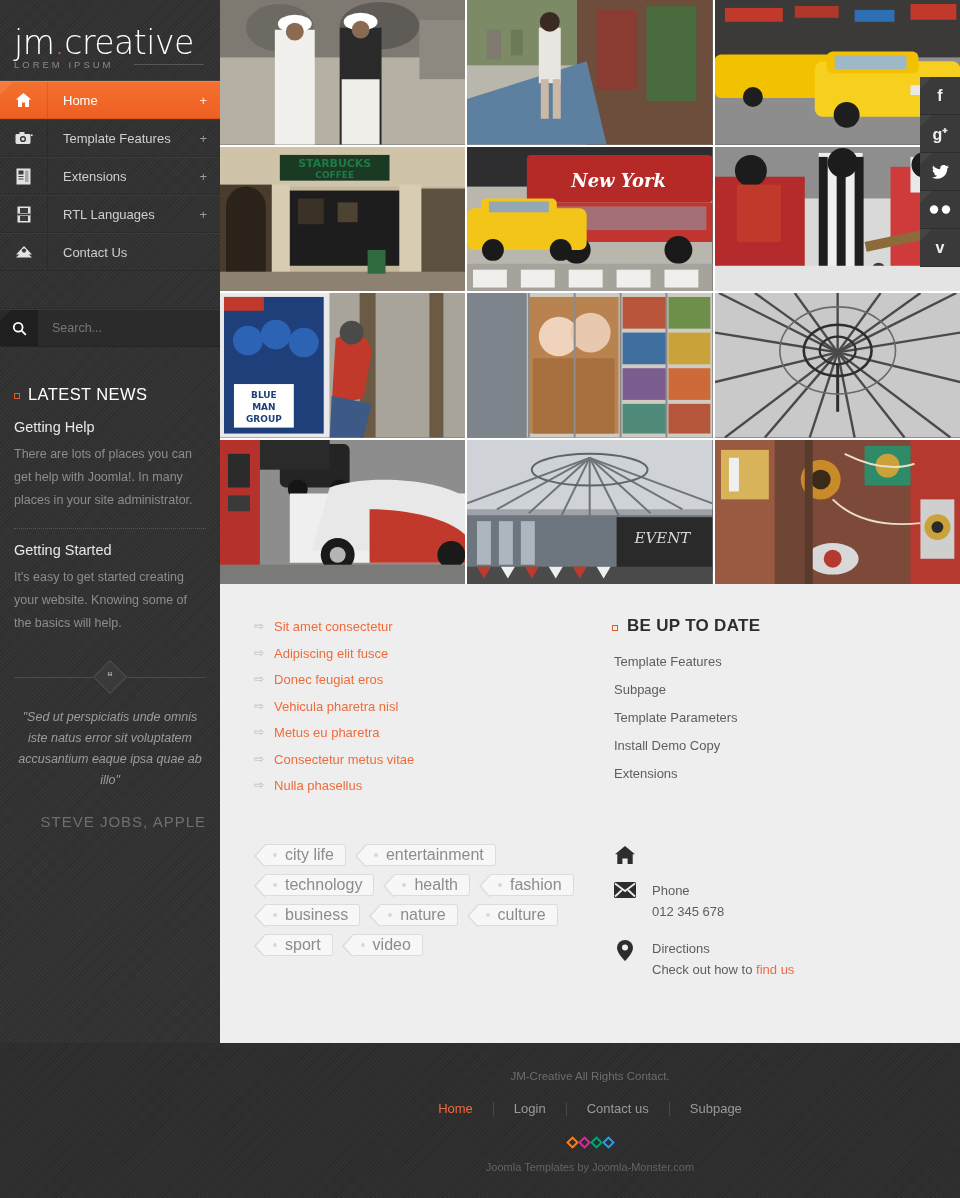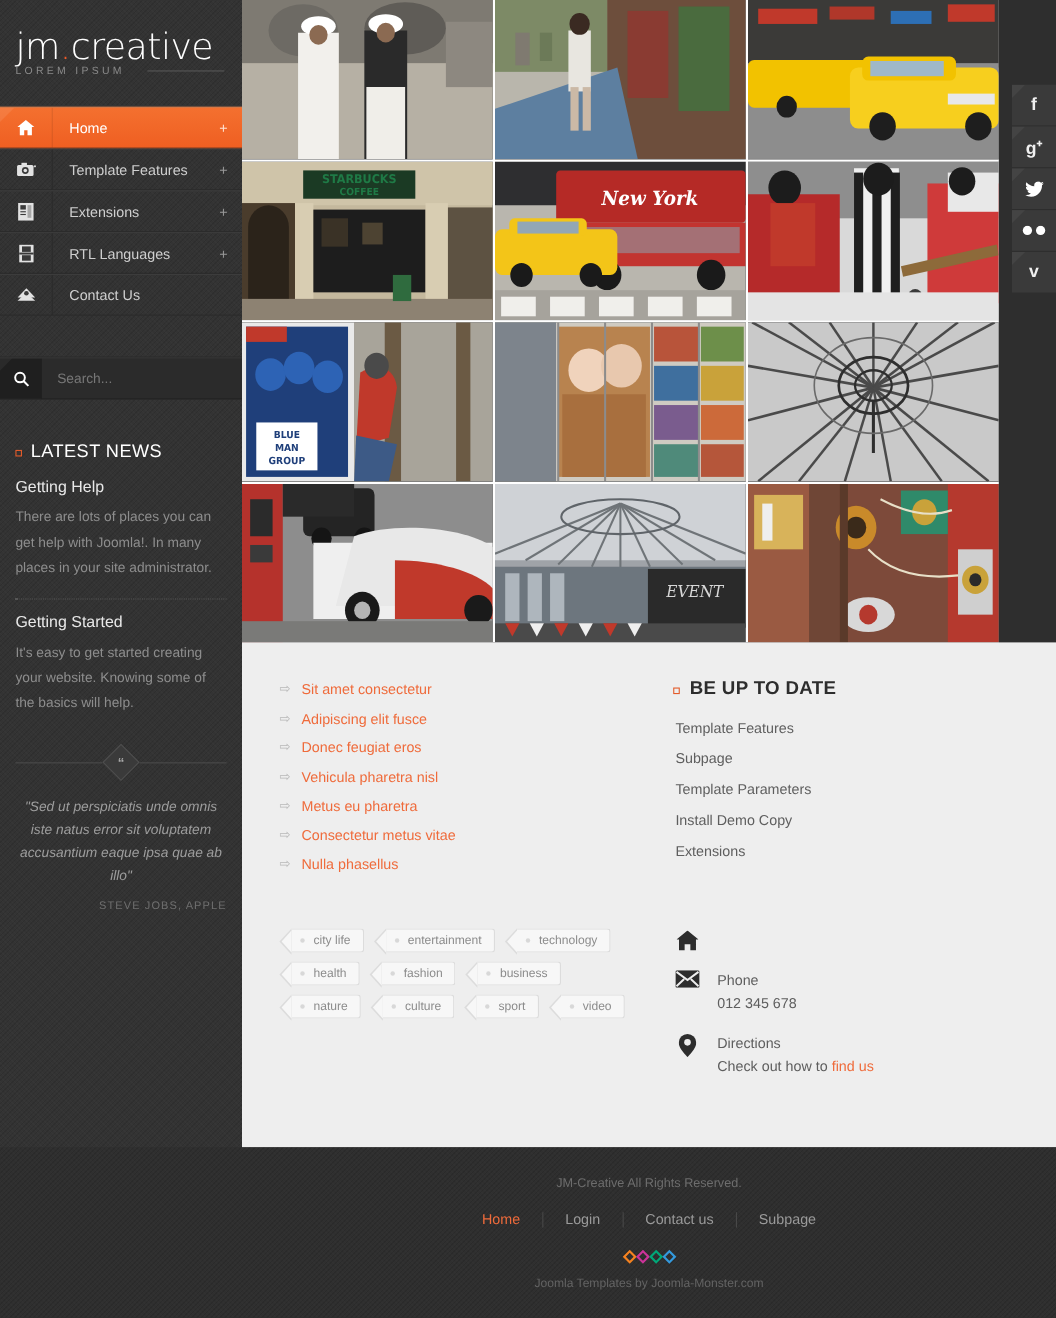--- a/index.html
+++ b/index.html
@@ -21,21 +21,21 @@
     height: 1043px;
     background-color: #333333;
     background-image:
       repeating-linear-gradient(45deg, rgba(255,255,255,.014) 0 1px, transparent 1px 3px),
       repeating-linear-gradient(-45deg, rgba(0,0,0,.10) 0 1px, transparent 1px 3px);
     z-index: 5;
   }
 
   .logo-wrap {
     padding: 26px 0 0 14px;
-    height: 96px;
+    height: 80px;
   }
   .logo-text {
     font-size: 33px;
     color: #ffffff;
     letter-spacing: -0.5px;
     font-weight: 300;
     line-height: 1;
     font-family: "DejaVu Sans", sans-serif;
   }
   .logo-text .dot { color: #f05a28; }
@@ -209,32 +209,32 @@
     line-height: 1;
   }
   .quote-text {
     font-size: 12.5px;
     font-style: italic;
     color: #9d9d9d;
     text-align: center;
     line-height: 21px;
   }
   .quote-author {
-    margin-top: 11px;
+    margin-top: 22px;
     text-align: right;
-    font-size: 10px;
+    font-size: 15px;
     letter-spacing: 1px;
     color: #6f6f6f;
   }
 
   
   #gallery {
     position: absolute;
     left: 220px; top: 0;
-    width: 688px;
+    width: 740px;
     height: 584px;
     display: grid;
     grid-template-columns: repeat(3, 1fr);
     grid-template-rows: repeat(4, 1fr);
     gap: 2px;
     background: #ffffff;
     z-index: 2;
   }
   .gcell {
     position: relative;
@@ -339,21 +339,21 @@
   .tag {
     position: relative;
     height: 22px;
     display: flex;
     align-items: center;
     padding: 0 11px 0 20px;
     background: #f7f7f7;
     border: 1px solid #dcdcdc;
     border-left: none;
     border-radius: 0 3px 3px 0;
-    font-size: 11px;
+    font-size: 16px;
     color: #8c8c8c;
     margin-left: 11px;
     cursor: pointer;
   }
   .tag::before {
     content: "";
     position: absolute;
     left: -11px; top: -1px;
     width: 0; height: 0;
     border-top: 12px solid transparent;
@@ -1012,21 +1012,21 @@
         <div class="contact-txt">
           <div>Directions</div>
           <div><span>Check out how to </span><span class="lnk">find us</span></div>
         </div>
       </div>
     </div>
   </div>
 </div>
 
 <div id="footer">
-  <div class="copy">JM-Creative All Rights Reserved.</div>
+  <div class="copy">JM-Creative All Rights Contact.</div>
   <div class="fmenu">
     <a class="cur">Home</a>
     <a>Login</a>
     <a>Contact us</a>
     <a>Subpage</a>
   </div>
   <div class="jlogo">
     <span class="dia" style="border-color:#f58220"></span>
     <span class="dia" style="border-color:#cc3399"></span>
     <span class="dia" style="border-color:#00a878"></span>

